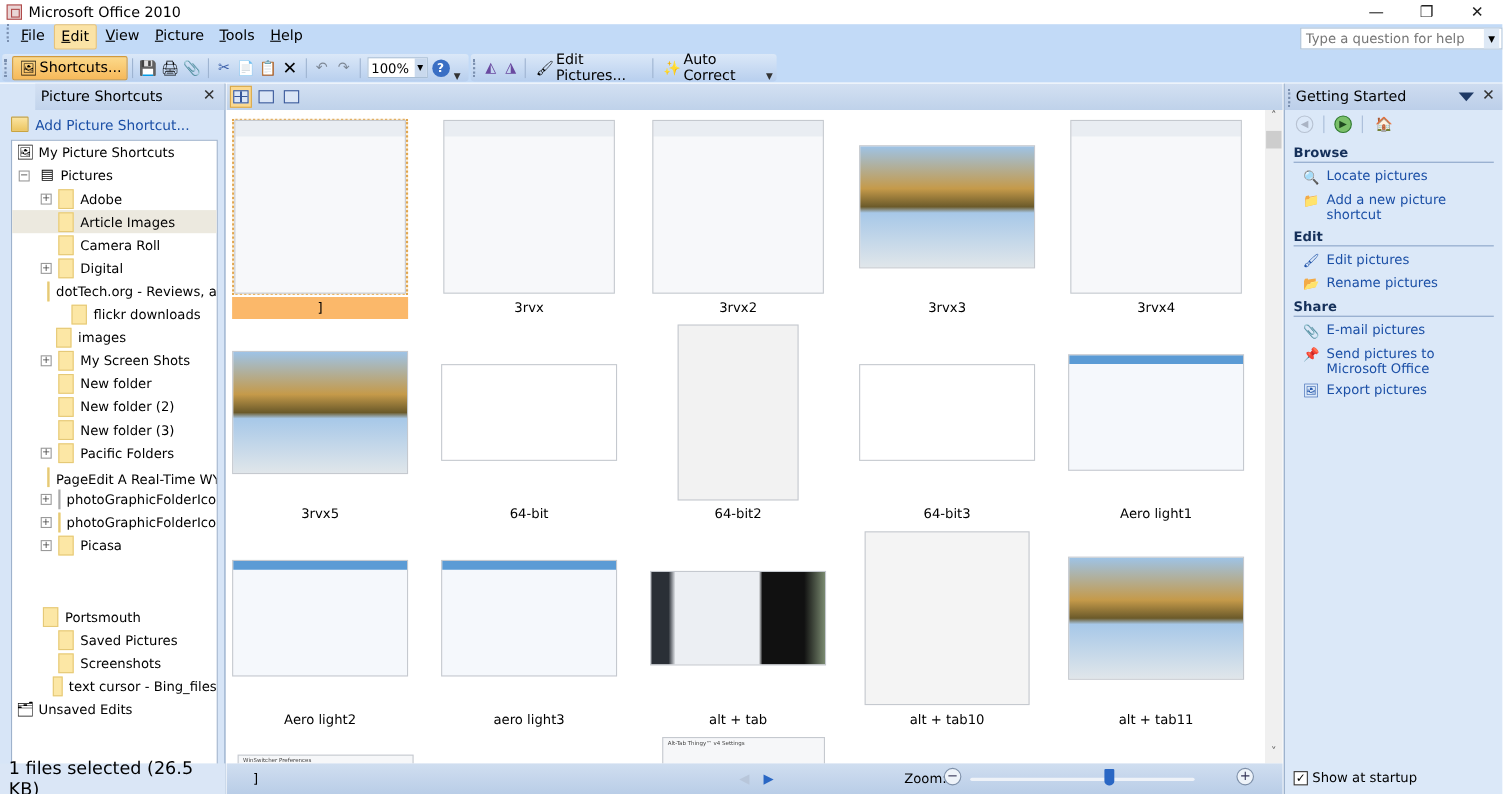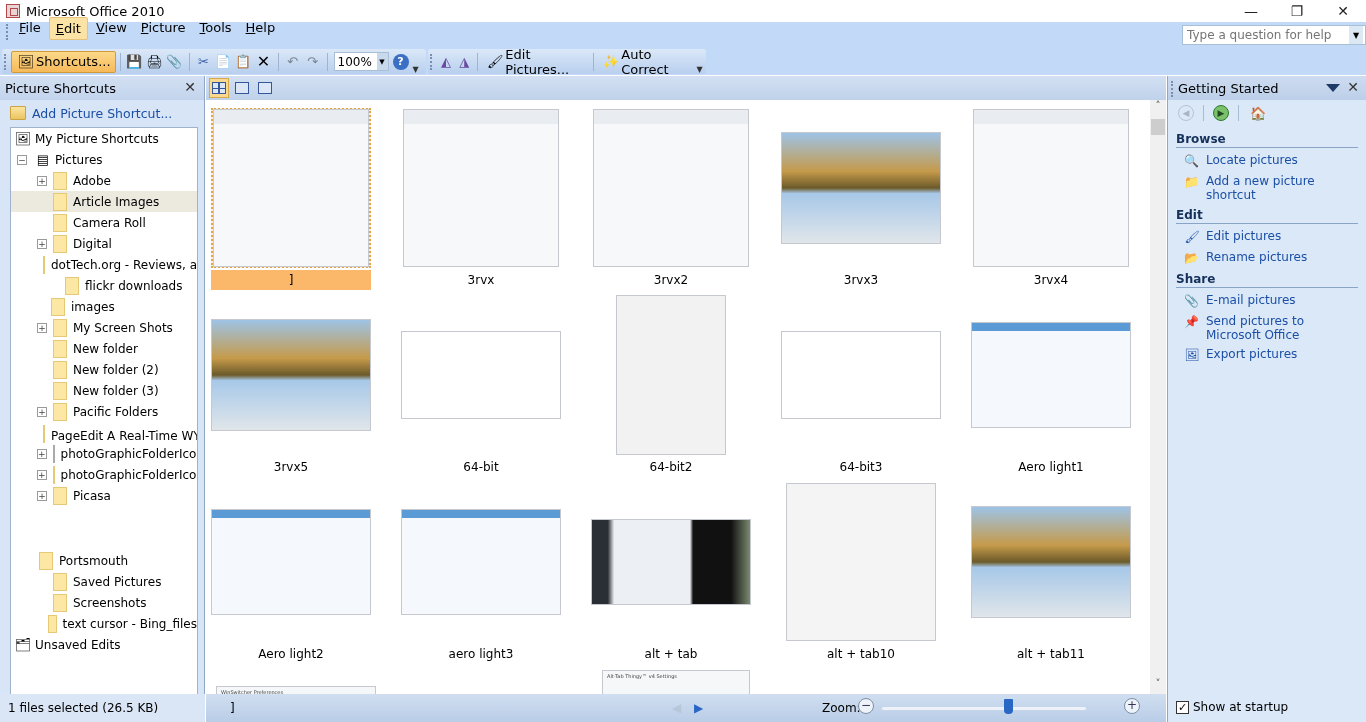--- a/index.html
+++ b/index.html
@@ -9,21 +9,21 @@
   
   .titlebar { position: absolute; left: 0; top: 0; width: 1366px; height: 22px; background: #fff; display: flex; align-items: center; }
   .app-icon { width: 14px; height: 14px; margin-left: 6px; background: #e9d5d5; border: 1px solid #b04a4a; position: relative; }
   .app-icon::after { content: ""; position: absolute; left: 3px; top: 3px; width: 6px; height: 6px; border: 1px solid #b04a4a; }
   .title-text { margin-left: 6px; font-size: 13px; }
   .win-controls { position: absolute; right: 0; top: 0; display: flex; height: 22px; }
   .win-btn { width: 46px; height: 22px; display: flex; align-items: center; justify-content: center; font-size: 14px; color: #222; }
 
   
   .chrome { position: absolute; left: 0; top: 22px; width: 1366px; height: 53px; background: #c2daf7; }
-  .menubar { position: absolute; left: 0; top: 0; height: 18px; display: flex; align-items: flex-end; padding-left: 6px; }
+  .menubar { position: absolute; left: 0; top: 0; height: 18px; display: flex; align-items: flex-start; padding-left: 6px; }
   .grip { width: 3px; height: 16px; border-left: 2px dotted #7a8faf; margin-right: 4px; }
   .menu-item { padding: 3px 6px; font-size: 13px; margin-right: 2px; }
   .menu-item.active { background: #fbe3a6; border: 1px solid #e6c27a; border-radius: 2px; }
   .menu-item u { text-decoration: underline; }
   .help-box { position: absolute; right: 0; top: 3px; width: 184px; height: 20px; background: #fff; border: 1px solid #a9bfd6; display: flex; align-items: center; }
   .help-box input { border: none; outline: none; width: 166px; font-family: "DejaVu Sans", sans-serif; font-size: 12px; padding-left: 4px; color: #888; background: transparent; }
   .help-box .dd { width: 14px; height: 18px; background: #dde8f5; font-size: 8px; display: flex; align-items: center; justify-content: center; }
 
   .toolbar { position: absolute; top: 27px; height: 25px; display: flex; align-items: center; background: linear-gradient(#dbe8f8, #b8cfee); border-radius: 3px; padding: 0 2px; }
   .tb1 { left: 2px; width: 424px; }
@@ -33,33 +33,33 @@
   .tb-icon { width: 16px; height: 16px; display: inline-flex; align-items: center; justify-content: center; font-size: 13px; margin: 0 2px; }
   .tb-sep { width: 1px; height: 18px; background: #9eb4d1; margin: 0 4px; }
   .zoom-combo { width: 55px; height: 19px; background: #fff; border: 1px solid #a9bfd6; display: flex; align-items: center; margin: 0 2px; }
   .zoom-combo span.val { flex: 1; padding-left: 3px; font-size: 12px; }
   .zoom-combo .dd { width: 11px; height: 17px; background: #c9d9ed; font-size: 7px; display: flex; align-items: center; justify-content: center; }
   .overflow { width: 10px; height: 24px; display: flex; align-items: flex-end; justify-content: center; font-size: 8px; color: #333; }
   .disabled { opacity: 0.4; }
 
   
   .leftpane { position: absolute; left: 0; top: 76px; width: 205px; height: 646px; background: #d7e5f7; border-right: 1px solid #8fa6c4; }
-  .pane-header { height: 24px; display: flex; align-items: center; padding-left: 5px; font-size: 13px; background: linear-gradient(#d3e0f2, #c2d4ec); position: relative; }
+  .pane-header { height: 24px; display: flex; align-items: center; padding-left: 5px; font-size: 13px; background: linear-gradient(#d3e0f2, #c2d4ec); position: relative; margin-left: 32px; }
   .pane-close { position: absolute; right: 8px; top: 3px; font-size: 14px; color: #333; }
   .add-shortcut { height: 26px; display: flex; align-items: center; padding-left: 10px; color: #1b4fa6; font-size: 12.5px; }
   .folder-ico { width: 16px; height: 14px; background: linear-gradient(#fbe4a0, #ecc560); border: 1px solid #c9a441; border-radius: 1px; display: inline-block; }
   .tree { position: absolute; left: 10px; top: 51px; width: 188px; height: 623px; background: #fff; border: 1px solid #9eb2cc; }
   .tree-scroll-area { height: 540px; overflow: hidden; }
   .tree-row { height: 21px; display: flex; align-items: center; font-size: 12px; white-space: nowrap; overflow: hidden; }
   .tree-row.selected { background: #ece9df; }
   .expander { width: 10px; height: 10px; border: 1px solid #9a9a9a; font-size: 9px; line-height: 8px; text-align: center; color: #444; margin-right: 6px; display: inline-block; }
   .exp-space { width: 10px; margin-right: 6px; display: inline-block; }
   .folder-big { width: 14px; height: 18px; background: #fce7a5; border: 1px solid #e5c977; margin-right: 6px; display: inline-block; }
   .file-big { width: 14px; height: 18px; background: #fff; border: 1px solid #aaa; margin-right: 6px; display: inline-block; }
-  .status-left { position: absolute; left: 0; top: 694px; width: 205px; height: 28px; display: flex; align-items: center; padding-left: 8px; font-size: 12px; background: #dae6f6; }
+  .status-left { position: absolute; left: 0; top: 694px; width: 205px; height: 28px; display: flex; align-items: center; padding-left: 8px; font-size: 16px; background: #dae6f6; }
 
   
   .center { position: absolute; left: 206px; top: 76px; width: 960px; height: 646px; }
   .view-bar { height: 24px; background: linear-gradient(#d3e0f2, #bfd2ea); display: flex; align-items: center; padding-left: 3px; }
   .view-btn { width: 20px; height: 20px; margin-right: 3px; display: flex; align-items: center; justify-content: center; border: 1px solid transparent; }
   .view-btn.active { background: #fbd98f; border-color: #d9a84b; }
   .view-btn .g { width: 14px; height: 12px; border: 1px solid #36569a; background: #dbe6f6; }
   .thumbs { position: absolute; left: 0; top: 24px; width: 944px; height: 594px; background: #fff; overflow: hidden; }
   .thumb-cell { position: absolute; width: 170px; height: 186px; }
   .thumb-frame { position: absolute; left: 5px; top: 4px; width: 160px; height: 160px; display: flex; align-items: center; justify-content: center; }

